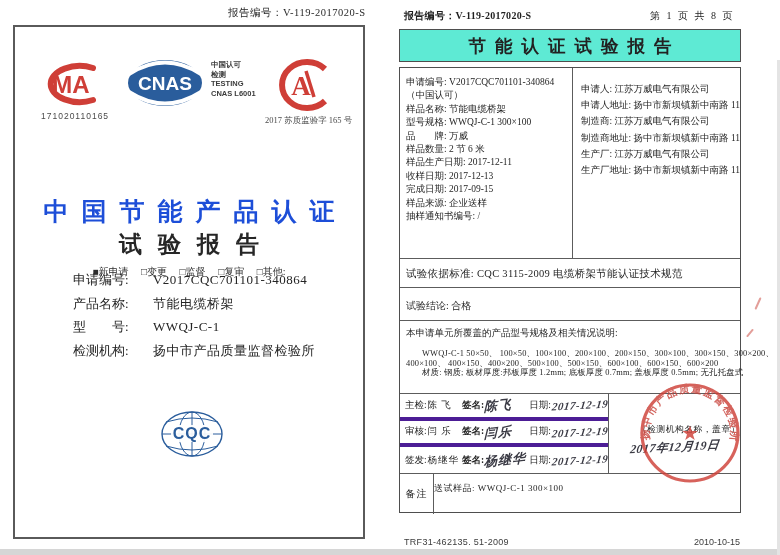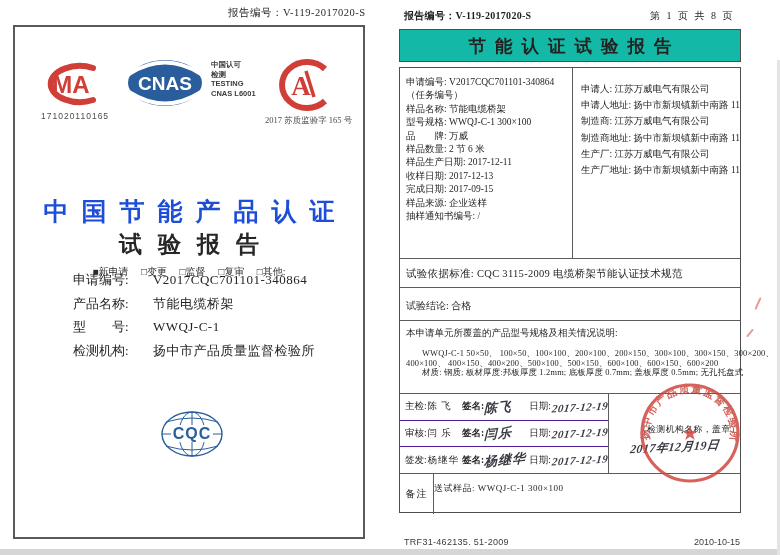--- a/index.html
+++ b/index.html
@@ -31,37 +31,37 @@
   .lp-fields{left:58px;top:244px;}
   .lp-field-row{height:23.5px;font-size:13px;font-weight:500;white-space:nowrap;color:#242424;}
   .lp-field-row .fl{display:inline-block;}
   .lp-field-row .fv{display:inline-block;margin-left:21px;letter-spacing:.5px;}
 
   .cqc-wrap{left:145px;top:383px;text-decoration:underline;}
 
   
   .rp-report-no{left:404px;top:9px;font-size:10px;font-weight:600;letter-spacing:.3px;}
   .rp-page-info{left:650px;top:9px;font-size:10px;letter-spacing:2px;}
-  .rp-title-box{left:399px;top:29px;width:342px;height:33px;border:1px solid #4e4e4e;background:#14b8a6;
+  .rp-title-box{left:399px;top:29px;width:342px;height:33px;border:1px solid #4e4e4e;background:#5eead4;
      display:flex;align-items:center;justify-content:center;font-size:17.5px;letter-spacing:9px;font-weight:600;text-indent:9px;color:#222;}
   .rp-table{left:399px;top:67px;width:342px;height:446px;border:1px solid #4e4e4e;background:#fff;}
 
   .info-row{display:flex;height:191px;border-bottom:1px solid #5c5c5c;}
   .info-left{width:173px;border-right:1px solid #5c5c5c;padding:8px 4px 0 6px;font-size:9.5px;line-height:13.4px;white-space:nowrap;overflow:hidden;}
   .info-right{flex:1;padding:13px 2px 0 8px;font-size:9.5px;line-height:16.2px;white-space:nowrap;overflow:hidden;}
 
   .standard-row{height:29px;border-bottom:1px solid #5c5c5c;padding:8px 0 0 6px;font-size:10.5px;letter-spacing:.3px;}
   .conclusion-row{height:33px;border-bottom:1px solid #5c5c5c;padding:11px 0 0 6px;font-size:10px;}
   .coverage-row{height:73px;border-bottom:1px solid #5c5c5c;padding:6px 4px 0 6px;font-size:9.5px;}
   .coverage-specs{margin-top:9px;font-size:8.4px;line-height:9.6px;letter-spacing:.2px;white-space:nowrap;}
   .cov-ind{padding-left:16px;}
 
   .sign-area{display:flex;height:80px;border-bottom:1px solid #5c5c5c;}
   .sign-rows{width:209px;border-right:1px solid #5c5c5c;}
-  .sign-row{display:flex;align-items:center;height:26.6px;border-bottom:1px solid #4c1d95;padding-left:5px;font-size:9.5px;white-space:nowrap;}
+  .sign-row{display:flex;align-items:center;height:26.6px;border-bottom:4px solid #4c1d95;padding-left:5px;font-size:9.5px;white-space:nowrap;}
   .sign-row:last-child{border-bottom:none;}
   .sr-role{width:26px;}
   .sr-name{width:40px;letter-spacing:1px;}
   .sr-sign{width:26px;font-weight:bold;}
   .sr-date-l{width:26px;}
   .hw{display:inline-block;font-style:italic;font-weight:700;color:#3a3a44;transform:rotate(-6deg) skewX(-6deg);font-size:13px;width:52px;letter-spacing:1px;}
   .hw-date{display:inline-block;font-style:italic;font-weight:600;color:#3a3a44;transform:rotate(-3deg) skewX(-10deg);font-size:11px;letter-spacing:.5px;}
 
   .stamp-cell{flex:1;position:relative;padding-top:30px;text-align:center;}
   .stamp-caption{font-size:8.8px;letter-spacing:.5px;text-align:right;}
@@ -173,21 +173,21 @@
   <div class="abs rp-report-no">报告编号：V-119-2017020-S</div>
   <div class="abs rp-page-info">第 1 页 共 8 页</div>
 
   <div class="abs rp-title-box">节能认证试验报告</div>
 
   <div class="abs rp-table">
 
     <div class="info-row">
       <div class="info-left">
         <div>申请编号: V2017CQC701101-340864</div>
-        <div>（任务编号）</div>
+        <div>（中国认可）</div>
         <div>样品名称: 节能电缆桥架</div>
         <div>型号规格: WWQJ-C-1 300×100</div>
         <div>品　　牌: 万威</div>
         <div>样品数量: 2 节 6 米</div>
         <div>样品生产日期: 2017-12-11</div>
         <div>收样日期: 2017-12-13</div>
         <div>完成日期: 2017-09-15</div>
         <div>样品来源: 企业送样</div>
         <div>抽样通知书编号: /</div>
       </div>

